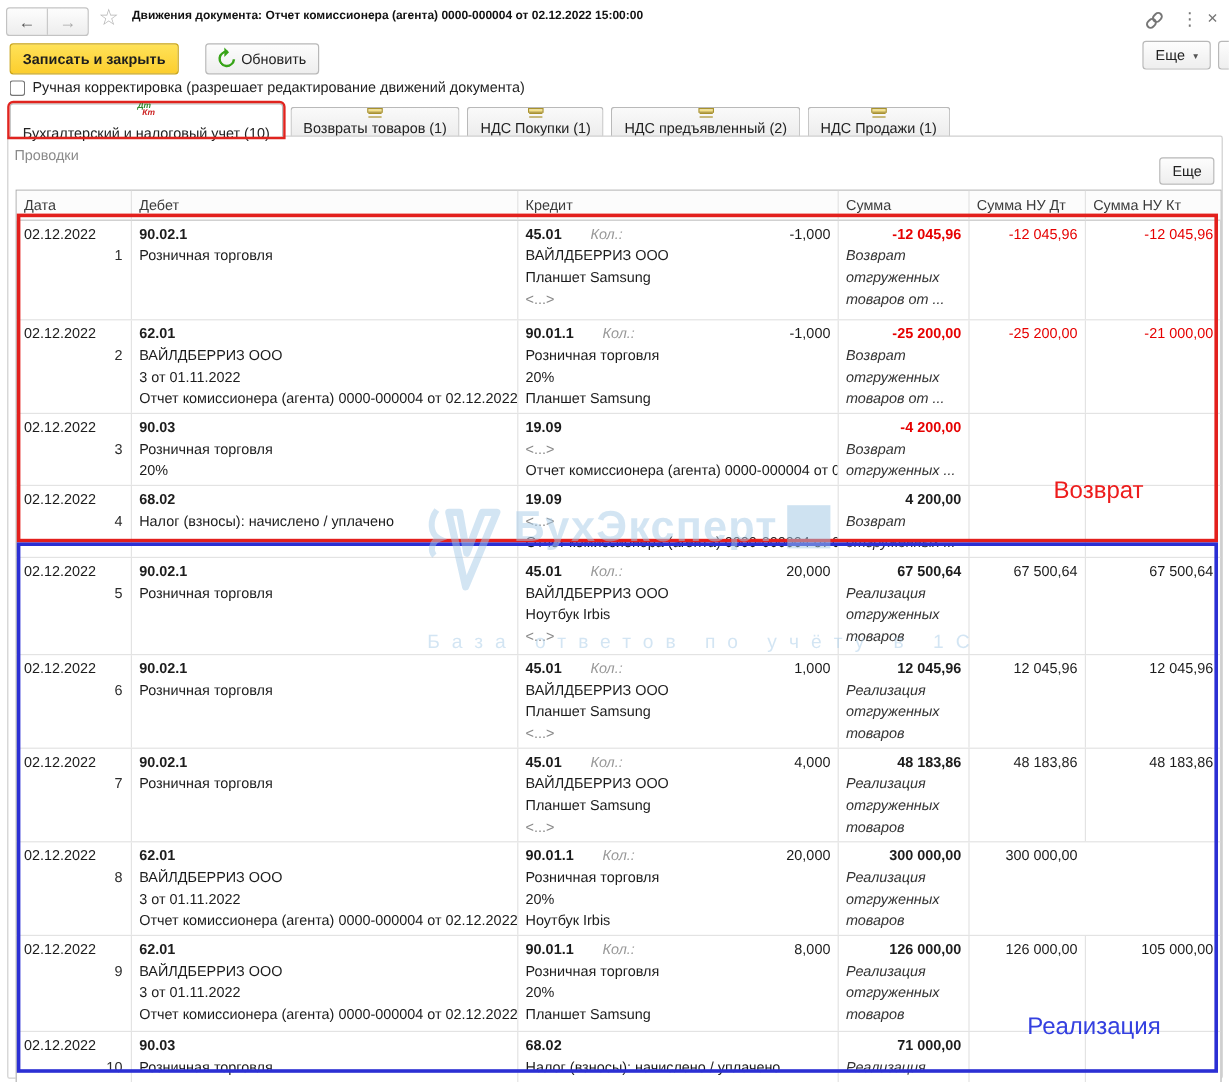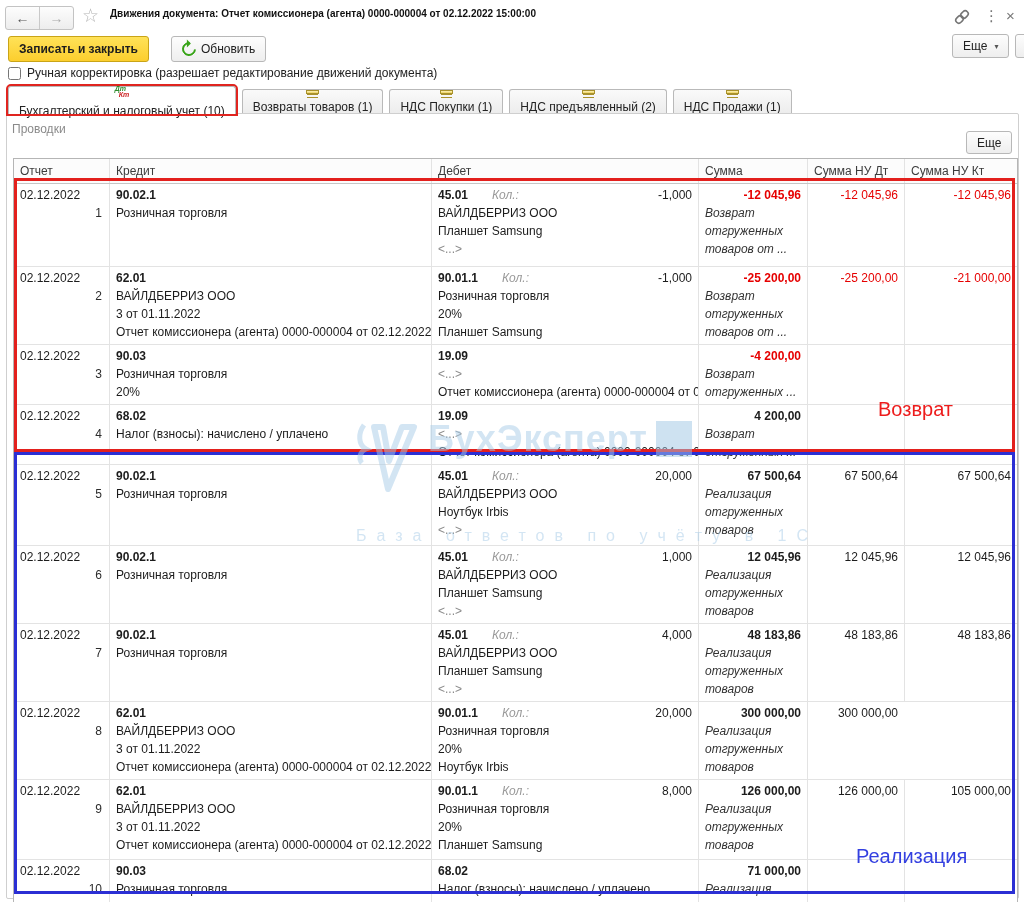--- a/index.html
+++ b/index.html
@@ -145,23 +145,23 @@
   </div>
 
 <div class="abs frame"></div>
 <div class="abs panel-title">Проводки</div>
 <div class="abs btn" style="left:966px;top:131px;height:21px;">
   <span>Еще</span>
 </div>
 
 <div class="abs tbl">
   <div class="hrow" id="theader">
-      <div class="cell">Отчет</div>
+      <div class="cell">Дата</div>
+      <div class="cell">Дебет</div>
       <div class="cell">Кредит</div>
-      <div class="cell">Дебет</div>
       <div class="cell">Сумма</div>
       <div class="cell">Сумма НУ Дт</div>
       <div class="cell">Сумма НУ Кт</div>
     </div>
   <div id="tbody">
       <div class="trow" style="min-height: 82px;">
         <div class="cell">
           <div class="dline">02.12.2022</div>
           <div class="nline">1</div>
         </div>

